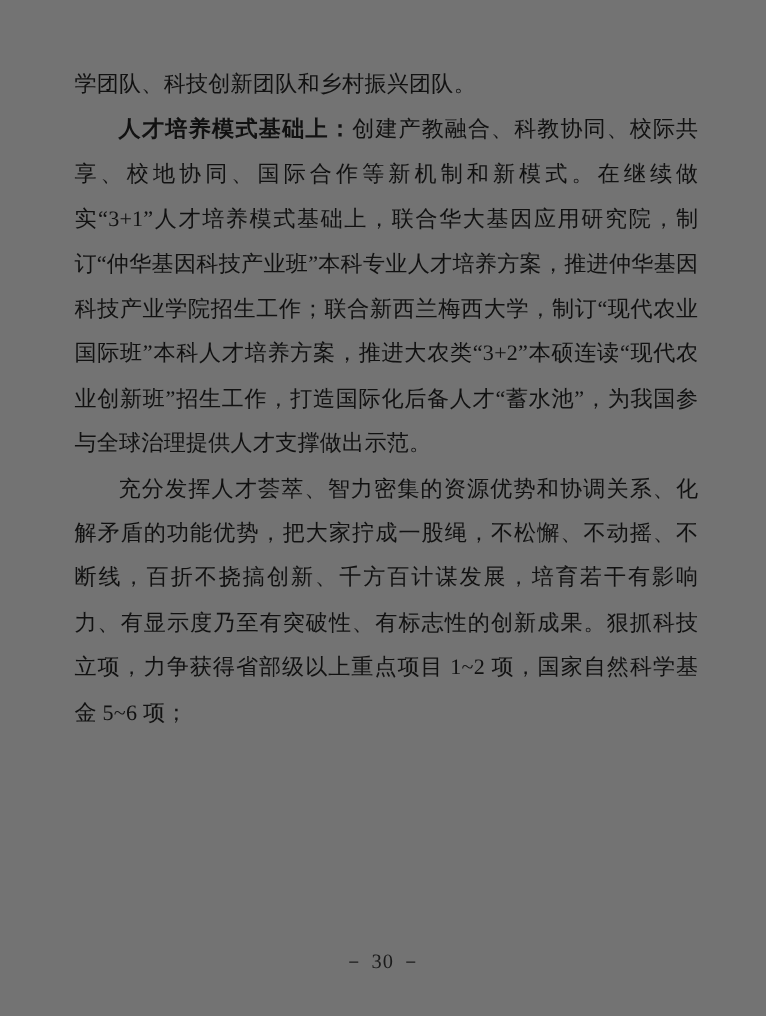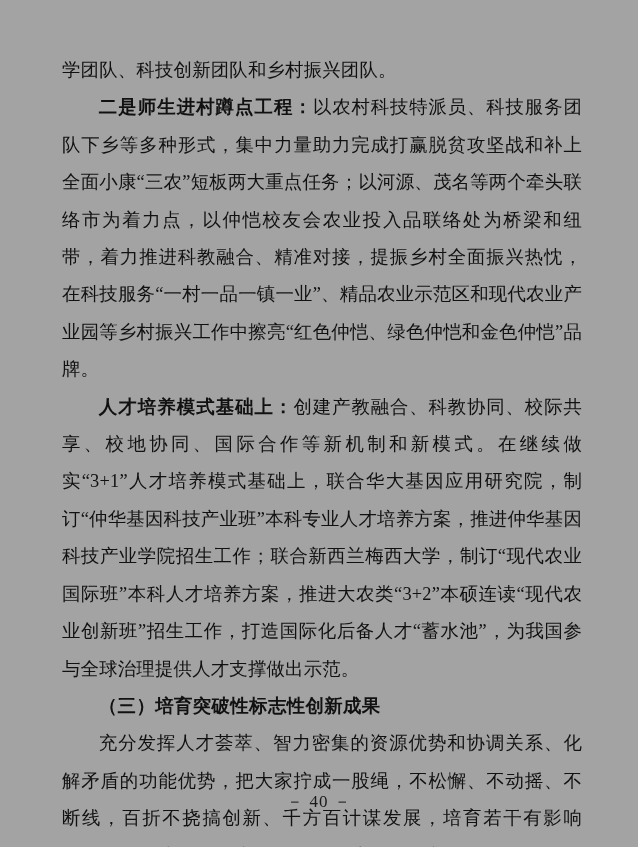--- a/index.html
+++ b/index.html
@@ -13,21 +13,21 @@
     font-family: "Liberation Serif", "DejaVu Serif", serif;
     color: #111;
     overflow: hidden;
   }
   .page {
     position: relative;
     width: 638px;
     height: 847px;
     box-sizing: border-box;
     padding: 52px 56px 0 62px;
-    background: #a3a3a3;
+    background: #737373;
   }
   .doc-body {
     font-size: 18.4px;
     line-height: 37.4px;
     text-align: justify;
     text-justify: inter-ideograph;
     letter-spacing: 0.2px;
   }
   .para {
     margin: 0;
@@ -62,30 +62,26 @@
 </head>
 <body>
 
 <div class="page">
   <div class="doc-body">
 
     <p class="para">
       <span>学团队、科技创新团队和乡村振兴团队。</span>
     </p>
 
-    <p class="para indent">
-      <span class="lead">二是师生进村蹲点工程：</span><span>以农村科技特派员、科技服务团队下乡等多种形式，集中力量助力完成打赢脱贫攻坚战和补上全面小康“三农”短板两大重点任务；以河源、茂名等两个牵头联络市为着力点，以仲恺校友会农业投入品联络处为桥梁和纽带，着力推进科教融合、精准对接，提振乡村全面振兴热忱，在科技服务“一村一品一镇一业”、精品农业示范区和现代农业产业园等乡村振兴工作中擦亮“红色仲恺、绿色仲恺和金色仲恺”品牌。</span>
-    </p>
 
     <p class="para indent">
       <span class="lead">人才培养模式基础上：</span><span>创建产教融合、科教协同、校际共享、校地协同、国际合作等新机制和新模式。在继续做实“3+1”人才培养模式基础上，联合华大基因应用研究院，制订“仲华基因科技产业班”本科专业人才培养方案，推进仲华基因科技产业学院招生工作；联合新西兰梅西大学，制订“现代农业国际班”本科人才培养方案，推进大农类“3+2”本硕连读“现代农业创新班”招生工作，打造国际化后备人才“蓄水池”，为我国参与全球治理提供人才支撑做出示范。</span>
     </p>
 
-    <p class="heading">（三）培育突破性标志性创新成果</p>
 
     <p class="para indent">
       <span>充分发挥人才荟萃、智力密集的资源优势和协调关系、化解矛盾的功能优势，把大家拧成一股绳，不松懈、不动摇、不断线，百折不挠搞创新、千方百计谋发展，培育若干有影响力、有显示度乃至有突破性、有标志性的创新成果。狠抓科技立项，力争获得省部级以上重点项目 1~2 项，国家自然科学基金 5~6 项；</span>
     </p>
 
   </div>
 
-  <div class="page-number">－ 40 －</div>
+  <div class="page-number">－ 30 －</div>
 </div>
 
 </body></html>

